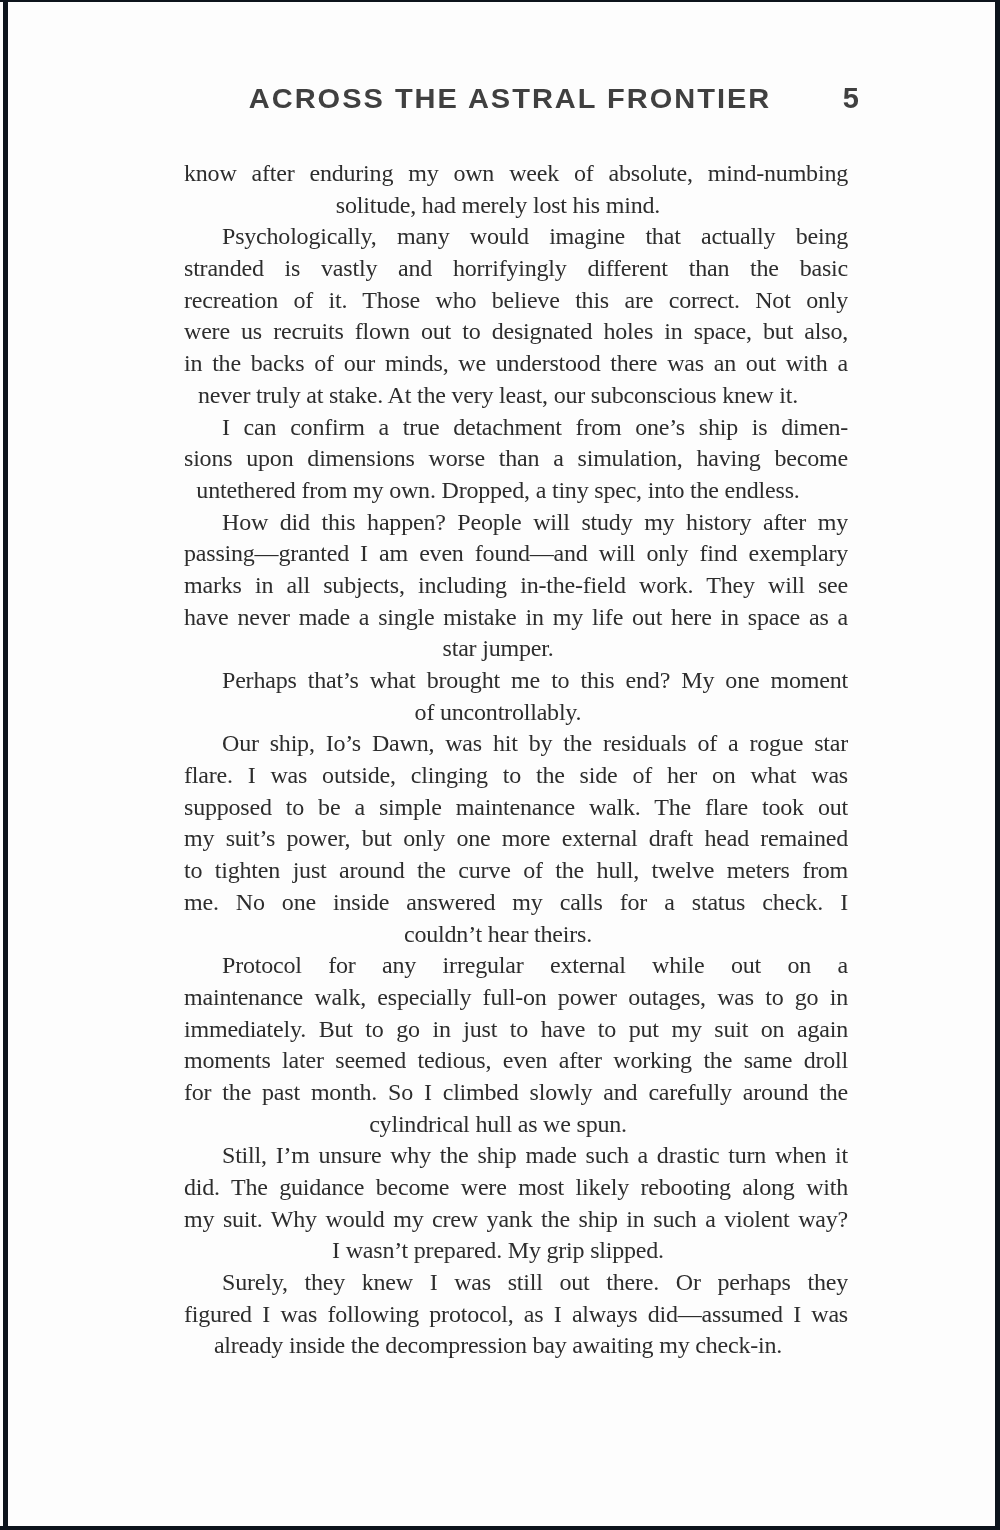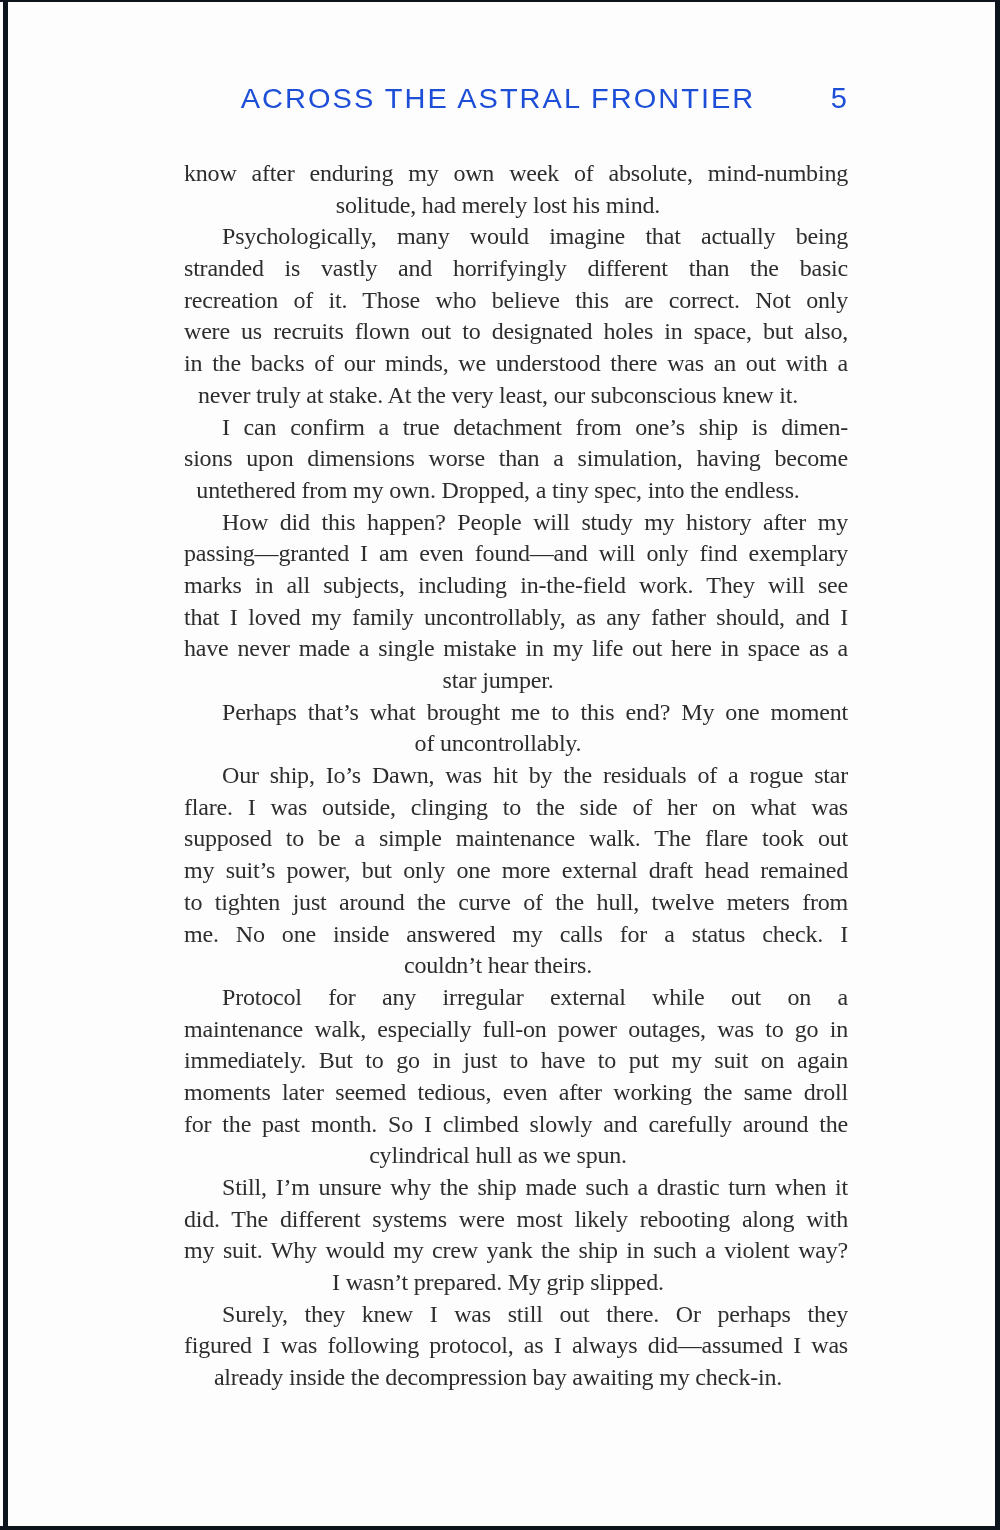--- a/index.html
+++ b/index.html
@@ -22,27 +22,27 @@
   
   .edge { position: absolute; background: #0d141c; }
   .edge-top    { top: 0; left: 0; width: 1000px; height: 2px; }
   .edge-bottom { bottom: 0; left: 0; width: 1000px; height: 4px; }
   .edge-left   { top: 0; left: 3px; width: 5px; height: 1530px; }
   .edge-right  { top: 0; left: 995px; width: 5px; height: 1530px; }
 
   
   .running-header {
     position: absolute;
-    left: 148px;
+    left: 160px;
     top: 82px;
     width: 700px;
     height: 34px;
     font-family: "Liberation Sans", sans-serif;
-    font-weight: normal;
-    color: #1d4ed8;
+    font-weight: bold;
+    color: #404040;
   }
   .running-header .title {
     position: absolute;
     left: 0; right: 0;
     text-align: center;
     font-size: 29px;
     letter-spacing: 2px;
     transform: scaleY(0.96);
     white-space: nowrap;
   }
@@ -108,21 +108,20 @@
       </div>
       <div class="paragraph">
         <div class="line just indent">I can confirm a true detachment from one’s ship is dimen-</div>
         <div class="line just">sions upon dimensions worse than a simulation, having become</div>
         <div class="line">untethered from my own. Dropped, a tiny spec, into the endless.</div>
       </div>
       <div class="paragraph">
         <div class="line just indent">How did this happen? People will study my history after my</div>
         <div class="line just">passing—granted I am even found—and will only find exemplary</div>
         <div class="line just">marks in all subjects, including in-the-field work. They will see</div>
-        <div class="line just">that I loved my family uncontrollably, as any father should, and I</div>
         <div class="line just">have never made a single mistake in my life out here in space as a</div>
         <div class="line">star jumper.</div>
       </div>
       <div class="paragraph">
         <div class="line just indent">Perhaps that’s what brought me to this end? My one moment</div>
         <div class="line">of uncontrollably.</div>
       </div>
       <div class="paragraph">
         <div class="line just indent">Our ship, Io’s Dawn, was hit by the residuals of a rogue star</div>
         <div class="line just">flare. I was outside, clinging to the side of her on what was</div>
@@ -135,21 +134,21 @@
       <div class="paragraph">
         <div class="line just indent">Protocol for any irregular external while out on a</div>
         <div class="line just">maintenance walk, especially full-on power outages, was to go in</div>
         <div class="line just">immediately. But to go in just to have to put my suit on again</div>
         <div class="line just">moments later seemed tedious, even after working the same droll</div>
         <div class="line just">for the past month. So I climbed slowly and carefully around the</div>
         <div class="line">cylindrical hull as we spun.</div>
       </div>
       <div class="paragraph">
         <div class="line just indent">Still, I’m unsure why the ship made such a drastic turn when it</div>
-        <div class="line just">did. The different systems were most likely rebooting along with</div>
+        <div class="line just">did. The guidance become were most likely rebooting along with</div>
         <div class="line just">my suit. Why would my crew yank the ship in such a violent way?</div>
         <div class="line">I wasn’t prepared. My grip slipped.</div>
       </div>
       <div class="paragraph">
         <div class="line just indent">Surely, they knew I was still out there. Or perhaps they</div>
         <div class="line just">figured I was following protocol, as I always did—assumed I was</div>
         <div class="line">already inside the decompression bay awaiting my check-in.</div>
       </div>
     </div>
 </div>

